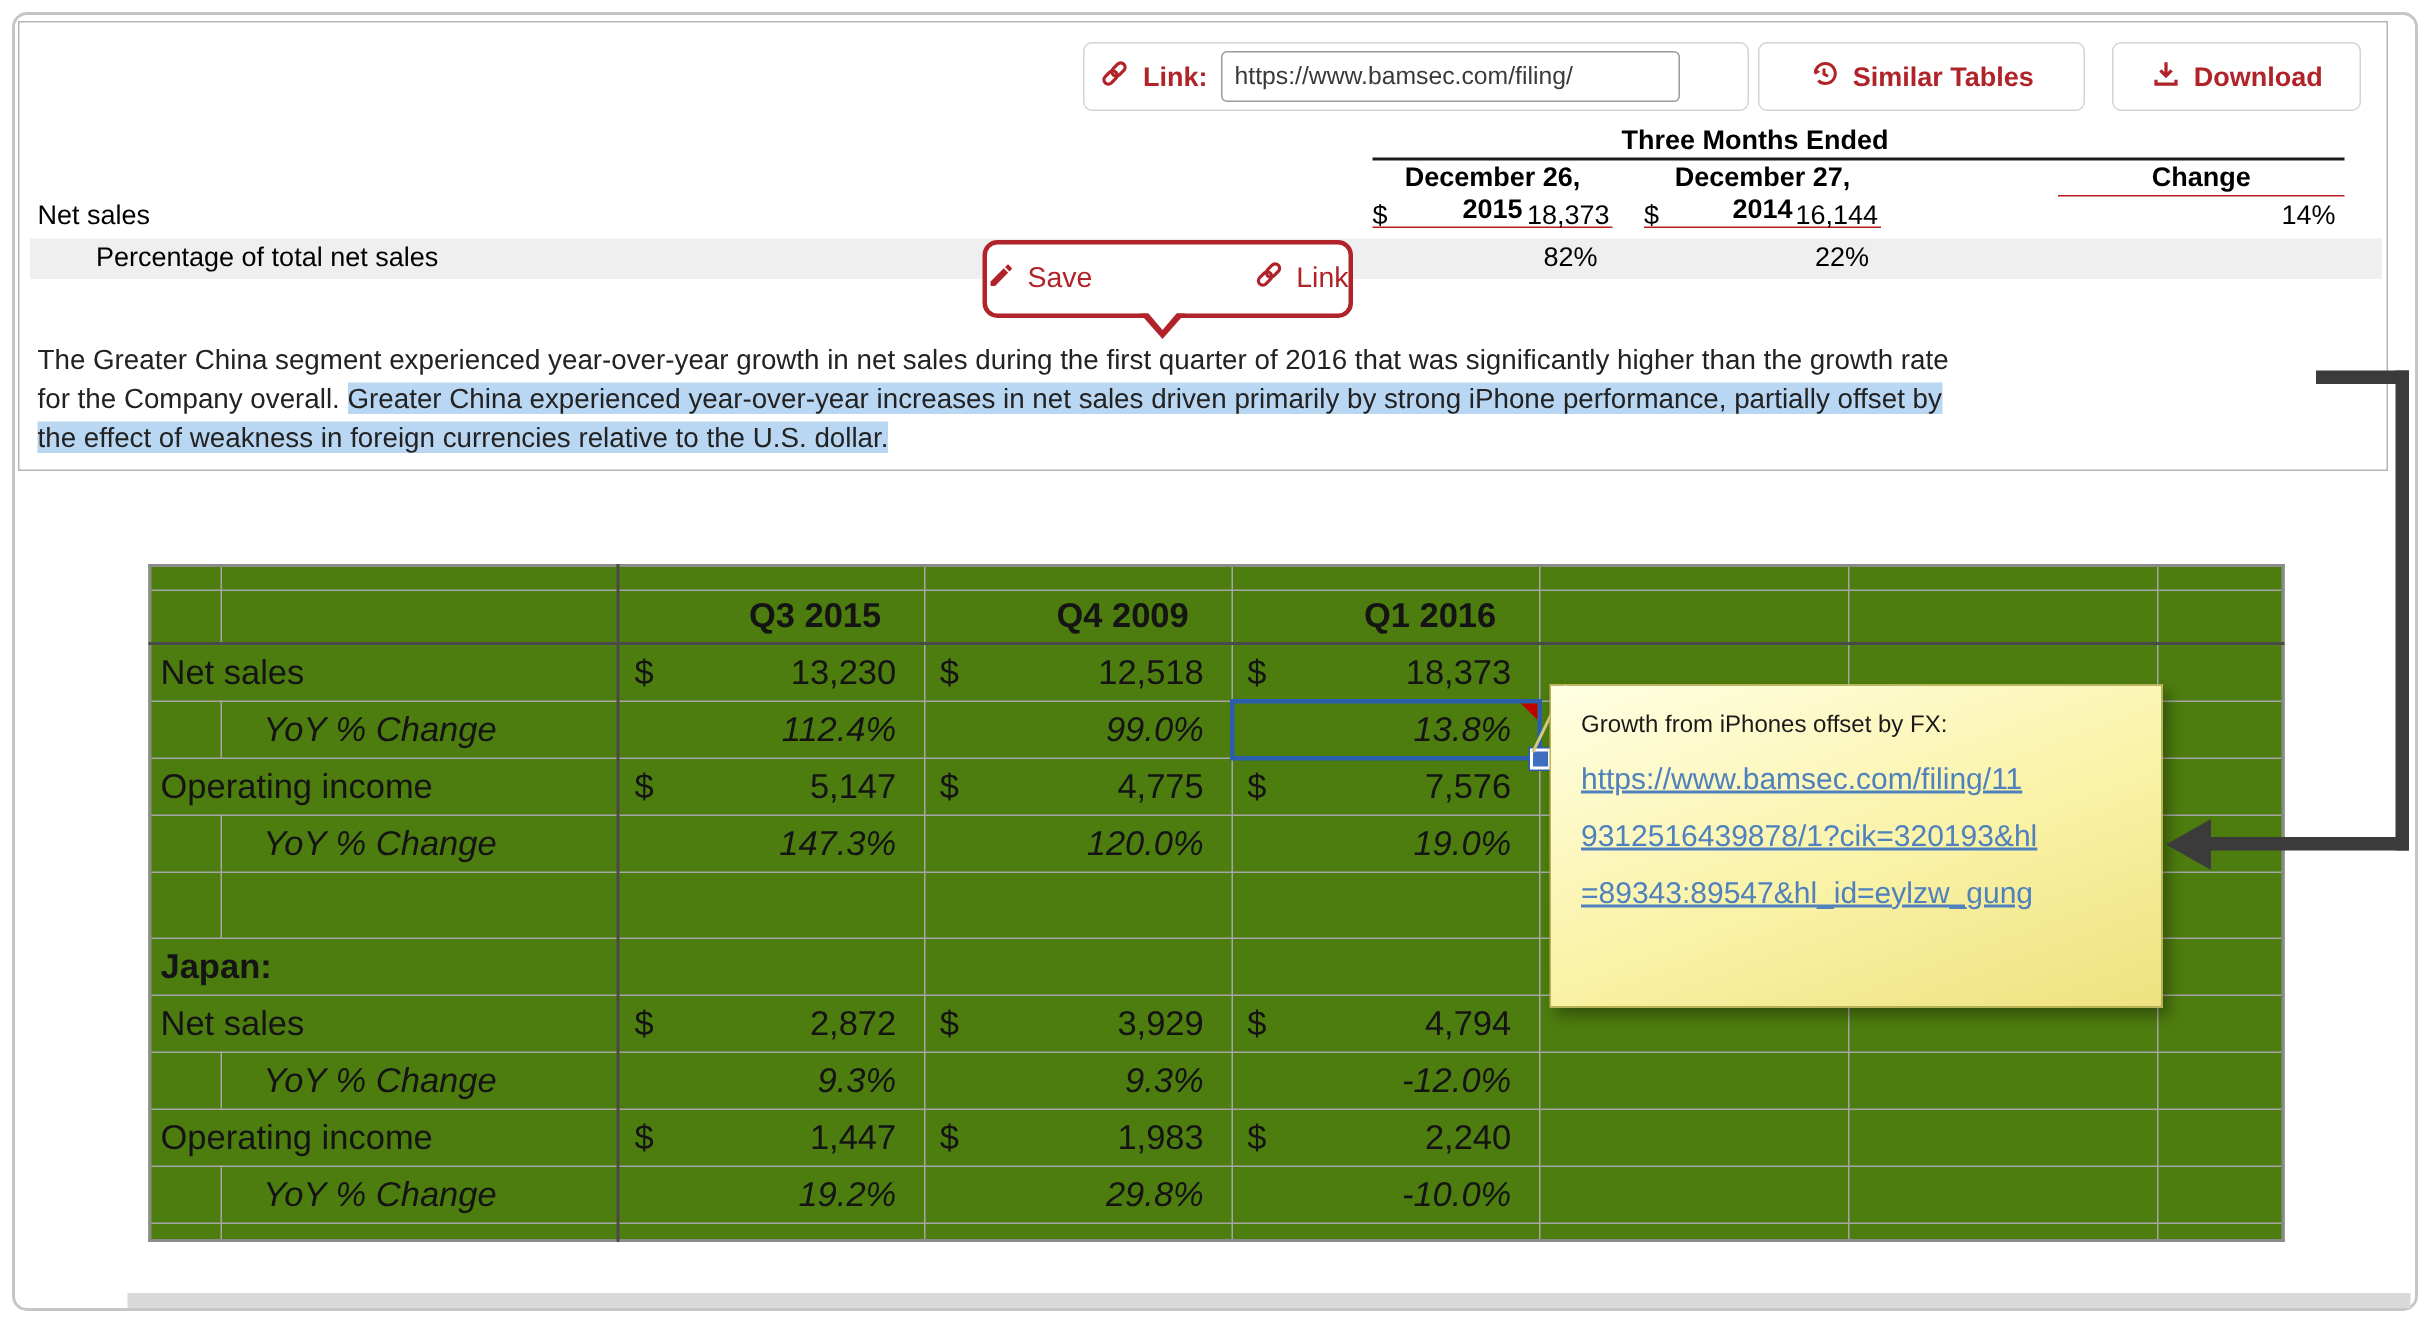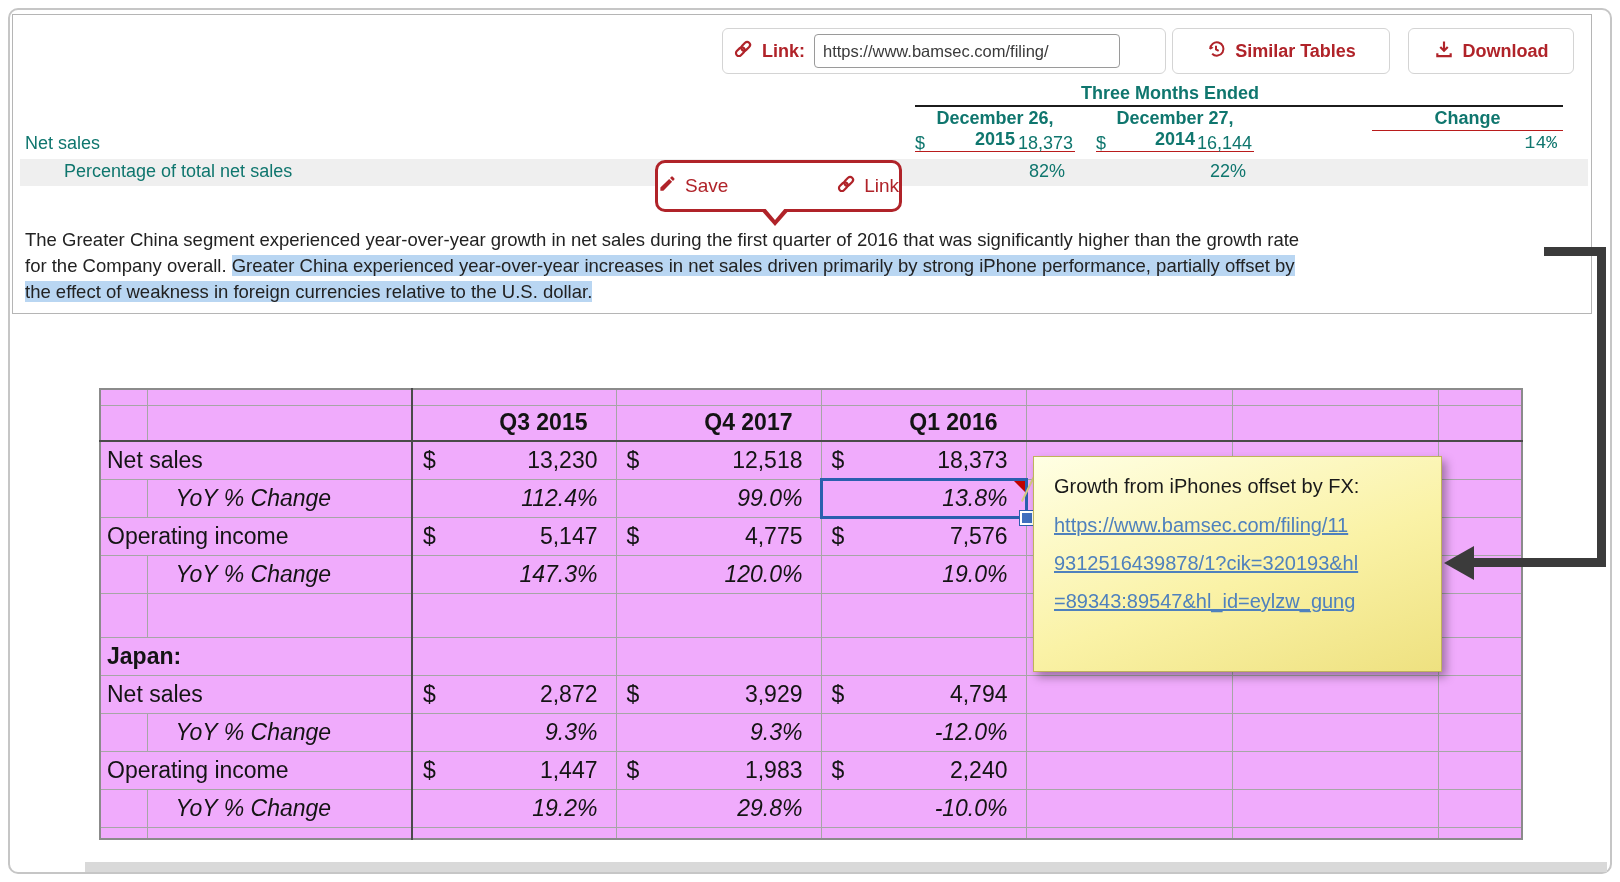--- a/index.html
+++ b/index.html
@@ -19,21 +19,21 @@
           background:#fff;display:flex;align-items:center;justify-content:center;gap:9px;
           color:#b02329;font-weight:bold;font-size:18px;z-index:3;}
   .link-group{left:722px;width:444px;top:28px;height:46px;box-sizing:border-box;border:1px solid #d4d4d4;
           border-radius:6px;display:flex;align-items:center;gap:9px;padding:0 10px;z-index:3;background:#fff;}
   .link-group .lbl{color:#b02329;font-weight:bold;font-size:18px;}
   .link-input{width:306px;height:34px;box-sizing:border-box;border:1px solid #9a9a9a;border-radius:4px;
           font-family:"Liberation Sans",sans-serif;font-size:16.5px;color:#3a3a3a;padding:0 8px;}
   .icon{flex:0 0 auto;display:inline-block;}
 
   
-  .ft{font-size:18px;color:#0f766e;z-index:2;}
+  .ft{font-size:18px;color:#000000;z-index:2;}
   .ft-bold{font-weight:bold;}
   .u2{border-bottom:1px solid #b91c1c;padding-bottom:1px;text-align:center;}
   .tme-line{left:915px;top:105px;width:648px;height:0;border-top:2px solid #1c1c1c;z-index:2;}
   .acct{display:flex;justify-content:space-between;}
   .gray-row{left:20px;top:159px;width:1568px;height:27px;background:#efefef;z-index:1;}
 
   
   .popup{left:655px;top:160px;width:247px;height:52px;background:#fff;border:3px solid #b02329;
          border-radius:10px;z-index:30;display:flex;align-items:center;justify-content:space-between;gap:26px;
          box-sizing:border-box;}
@@ -41,22 +41,22 @@
   .tail-outer{left:760px;top:209px;width:0;height:0;border-left:15px solid transparent;
          border-right:15px solid transparent;border-top:17px solid #b02329;z-index:30;}
   .tail-inner{left:764px;top:207px;width:0;height:0;border-left:11px solid transparent;
          border-right:11px solid transparent;border-top:13px solid #ffffff;z-index:31;}
 
   
   .para{left:25px;top:227px;width:1522px;font-size:18.5px;line-height:26px;color:#222;z-index:2;}
   .hl{background:#b9d6f2;}
 
   
-  table.xl{position:absolute;left:99px;top:388px;border-collapse:collapse;table-layout:fixed;
-           background:#f0abfc;z-index:10;font-size:23px;color:#141414;border:2px solid #8b8b8b;}
+  table.xl{position:absolute;left:99px;top:376px;border-collapse:collapse;table-layout:fixed;
+           background:#4d7c0f;z-index:10;font-size:23px;color:#141414;border:2px solid #8b8b8b;}
   .xl td{border:1px solid #a6a6a6;padding:0;overflow:visible;white-space:nowrap;box-sizing:border-box;}
   .xl .h16{height:16px}.xl .h36{height:36px}.xl .h38{height:38px}.xl .h44{height:44px}.xl .h12{height:12px}
   .xl td.bR{border-right:2px solid #4a4a4a;}
   .xl tr.hdr td{border-bottom:2px solid #4a4a4a;}
   .xl .colhead{font-weight:bold;text-align:right;padding-right:28px;}
   .xl .lbl{padding-left:6px;}
   .xl .sect{font-weight:bold;}
   .xl .ind{font-style:italic;padding-left:28px;}
   .xl .acctc{display:flex;justify-content:space-between;padding:0 18px 0 10px;}
   .xl .num{text-align:right;padding-right:18px;}
@@ -66,21 +66,21 @@
         border:3px solid #2b5fae;pointer-events:none;}
   .xl td.selected::before{content:"";position:absolute;top:1px;right:1px;width:0;height:0;
         border-left:11px solid transparent;border-top:11px solid #c00000;z-index:2;}
   .xl .handle{position:absolute;right:-8px;bottom:-8px;width:10px;height:10px;background:#3f6fbf;
         border:2px solid #fff;box-shadow:0 0 0 1px #2b5fae;z-index:3;}
 
   
   .tooltip{left:1033px;top:456px;width:409px;height:216px;z-index:20;box-sizing:border-box;
         background:linear-gradient(160deg,#ffffe4 0%,#faf2a6 55%,#eee180 100%);
         border:1px solid #bfb35a;box-shadow:4px 5px 9px rgba(0,0,0,0.35);padding:18px 20px;}
-  .tooltip .title{font-size:20px;color:#1a1a1a;margin-bottom:8px;}
+  .tooltip .title{font-size:16px;color:#1a1a1a;margin-bottom:8px;}
   .tooltip .lnk{font-size:20px;color:#4f81bd;text-decoration:underline;line-height:38px;display:block;cursor:pointer;}
   .cmt-connector{left:1021px;top:501px;width:50px;height:0;border-top:2px solid #d6ca82;
         transform:rotate(-64deg);transform-origin:0 0;z-index:19;}
 
   
   .arrow{background:#3b3b3b;z-index:40;}
   .arr-seg1{left:1544px;top:247px;width:62px;height:9px;}
   .arr-seg2{left:1597px;top:247px;width:9px;height:320px;}
   .arr-seg3{left:1472px;top:558px;width:134px;height:9px;}
   .arr-head{left:1444px;top:546px;width:0;height:0;background:transparent;position:absolute;z-index:40;
@@ -138,21 +138,21 @@
 
   <div class="abs ft" style="left:25px;top:133px;">Net sales</div>
   <div class="abs ft acct" style="left:915px;top:133px;width:158px;">
     <span>$</span>
     <span>18,373</span>
   </div>
   <div class="abs ft acct" style="left:1096px;top:133px;width:156px;">
     <span>$</span>
     <span>16,144</span>
   </div>
-  <div class="abs ft" style="left:1372px;top:133px;width:185px;text-align:right;font-family:Liberation Mono, monospace;">14%</div>
+  <div class="abs ft" style="left:1372px;top:133px;width:185px;text-align:right;">14%</div>
 
   <div class="abs gray-row">
     <div class="abs ft" style="left:44px;top:2px;">Percentage of total net sales</div>
     <div class="abs ft" style="left:895px;top:2px;width:150px;text-align:right;">82%</div>
     <div class="abs ft" style="left:1076px;top:2px;width:150px;text-align:right;">22%</div>
   </div>
 
   <div class="abs popup">
     <span class="item">
       <span class="icon">
@@ -202,21 +202,21 @@
           <td></td>
       <td></td>
           <td></td>
       <td></td>
           <td></td>
     </tr>
     <tr class="h36 hdr">
       <td></td>
           <td class="bR"></td>
       <td class="colhead">Q3 2015</td>
-      <td class="colhead">Q4 2017</td>
+      <td class="colhead">Q4 2009</td>
       <td class="colhead">Q1 2016</td>
       <td></td>
           <td></td>
           <td></td>
     </tr>
     <tr class="h38">
       <td colspan="2" class="lbl bR">Net sales</td>
       <td>
             <div class="acctc">
               <span>$</span>

